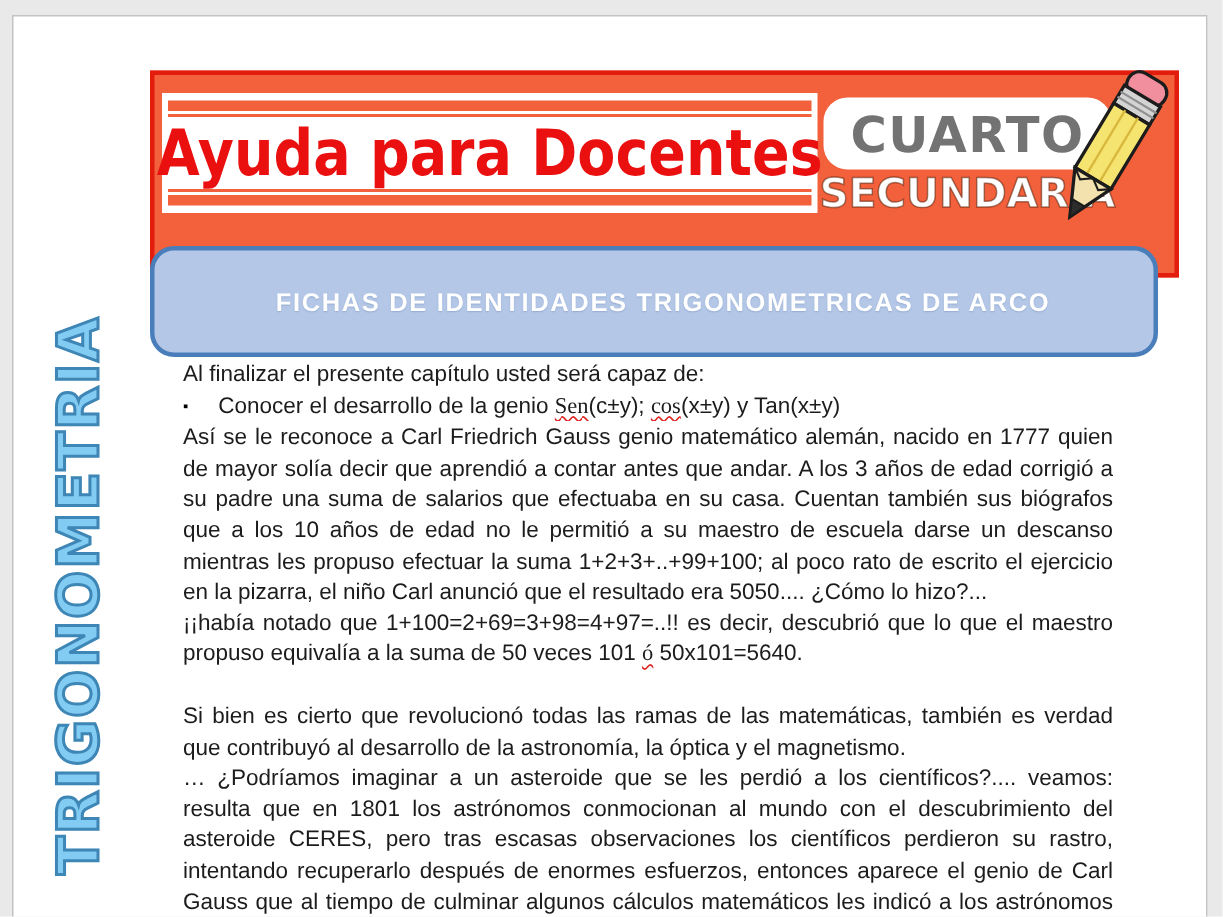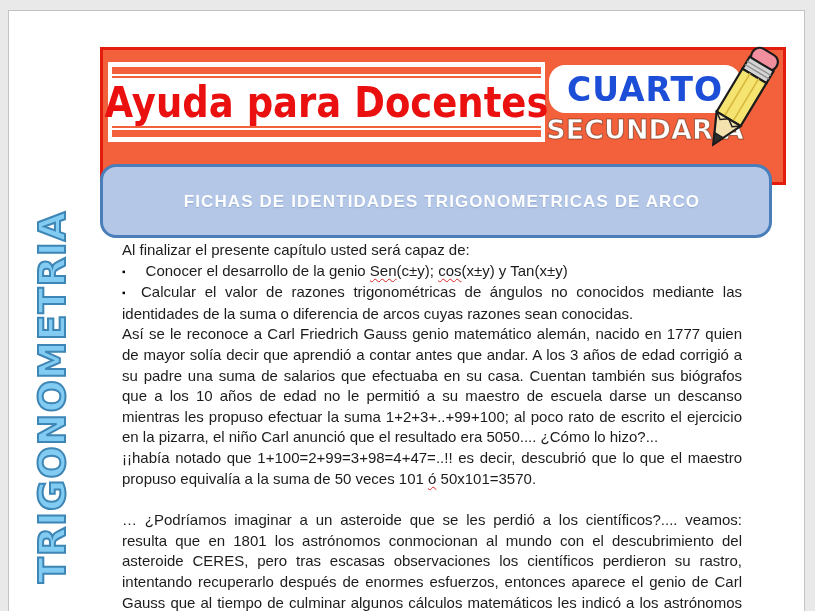--- a/index.html
+++ b/index.html
@@ -30,21 +30,21 @@
     display:flex;align-items:center;justify-content:center;
     font-family:"DejaVu Sans",sans-serif;
     font-weight:bold;font-size:37px;color:#ea1010;
     transform:scaleY(1.15);letter-spacing:0px;white-space:nowrap;
   }
   .grade-box{
     position:absolute;left:446px;top:15px;width:192px;height:48px;
     background:#ffffff;border-radius:16px;
     display:flex;align-items:center;justify-content:center;
     font-family:"DejaVu Sans",sans-serif;
-    font-weight:bold;font-size:33px;color:#1d4ed8;letter-spacing:1px;
+    font-weight:bold;font-size:33px;color:#737373;letter-spacing:1px;
   }
   .level{
     position:absolute;left:436px;top:64px;width:212px;text-align:center;
     font-family:"DejaVu Sans",sans-serif;
     font-weight:bold;font-size:27px;color:#ffffff;
     -webkit-text-stroke:1px rgba(90,25,0,.55);
     letter-spacing:0px;white-space:nowrap;
   }
   .pencil{position:absolute;left:688px;top:38px;width:104px;height:124px;z-index:5;}
   
@@ -73,20 +73,21 @@
   .content p{margin:0;}
   .jt{text-align:justify;}
   .bullet{font-size:10px;vertical-align:1px;color:#000;}
   .gap1{display:inline-block;width:20px;}
   .gap2{display:inline-block;width:11px;}
   .blank-line{height:21px;}
   .wavy{
     text-decoration:underline;text-decoration-style:wavy;
     text-decoration-color:#dd2222;text-decoration-thickness:1px;
     text-underline-offset:2px;
+    font-family:Liberation Serif, serif;
   }
 </style>
 </head>
 <body>
 
 <div class="paper"></div>
 
 <div class="banner">
   <div class="band">
     <div class="stripe st-a"></div>
@@ -116,18 +117,18 @@
 
 <div class="title-box">
   <div>FICHAS DE IDENTIDADES TRIGONOMETRICAS DE ARCO</div>
 </div>
 
 <div class="vlabel">TRIGONOMETRIA</div>
 
 <div class="content">
   <p>Al finalizar el presente capítulo usted será capaz de:</p>
   <p><span class="bullet">▪</span><span class="gap1"></span><span><span>Conocer el desarrollo de la genio </span><span class="wavy">Sen</span><span>(c±y); </span><span class="wavy">cos</span><span>(x±y) y Tan(x±y)</span></span></p>
-  <p class="jt"><span class="bullet">▪</span><span class="gap2"></span><span>Calcular el valor de razones trigonométricas de ángulos no conocidos mediante las identidades de la suma o diferencia de arcos cuyas razones sean conocidas.</span></p>
   <p class="jt">Así se le reconoce a Carl Friedrich Gauss genio matemático alemán, nacido en 1777 quien de mayor solía decir que aprendió a contar antes que andar. A los 3 años de edad corrigió a su padre una suma de salarios que efectuaba en su casa. Cuentan también sus biógrafos que a los 10 años de edad no le permitió a su maestro de escuela darse un descanso mientras les propuso efectuar la suma 1+2+3+..+99+100; al poco rato de escrito el ejercicio en la pizarra, el niño Carl anunció que el resultado era 5050.... ¿Cómo lo hizo?...</p>
-  <p class="jt"><span>¡¡había notado que 1+100=2+99=3+98=4+47=..!! es decir, descubrió que lo que el maestro propuso equivalía a la suma de 50 veces 101 </span><span class="wavy">ó</span><span> 50x101=3570.</span></p>
+  <p class="jt"><span>¡¡había notado que 1+100=2+69=3+98=4+97=..!! es decir, descubrió que lo que el maestro propuso equivalía a la suma de 50 veces 101 </span><span class="wavy">ó</span><span> 50x101=5640.</span></p>
   <div class="blank-line"></div>
+  <p class="jt">Si bien es cierto que revolucionó todas las ramas de las matemáticas, también es verdad que contribuyó al desarrollo de la astronomía, la óptica y el magnetismo.</p>
   <p class="jt">… ¿Podríamos imaginar a un asteroide que se les perdió a los científicos?.... veamos: resulta que en 1801 los astrónomos conmocionan al mundo con el descubrimiento del asteroide CERES, pero tras escasas observaciones los científicos perdieron su rastro, intentando recuperarlo después de enormes esfuerzos, entonces aparece el genio de Carl Gauss que al tiempo de culminar algunos cálculos matemáticos les indicó a los astrónomos hacia donde debían dirigir sus telescopios y … CERES fue ubicado nuevamente, prodigio que les permitió</p>
 </div>
 
 </body></html>

